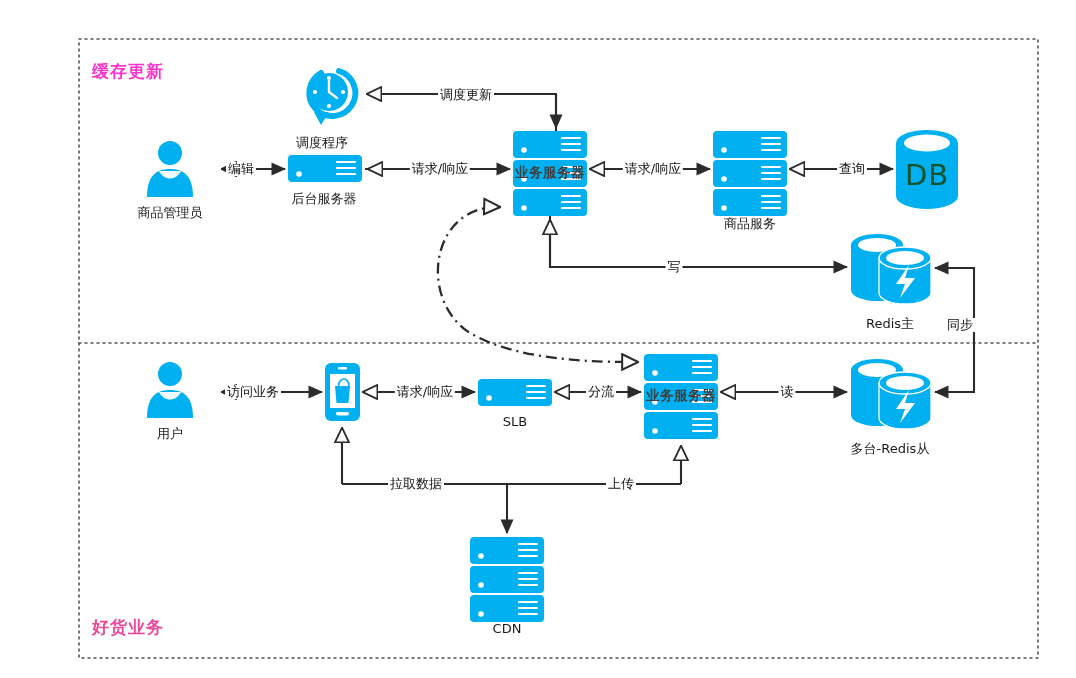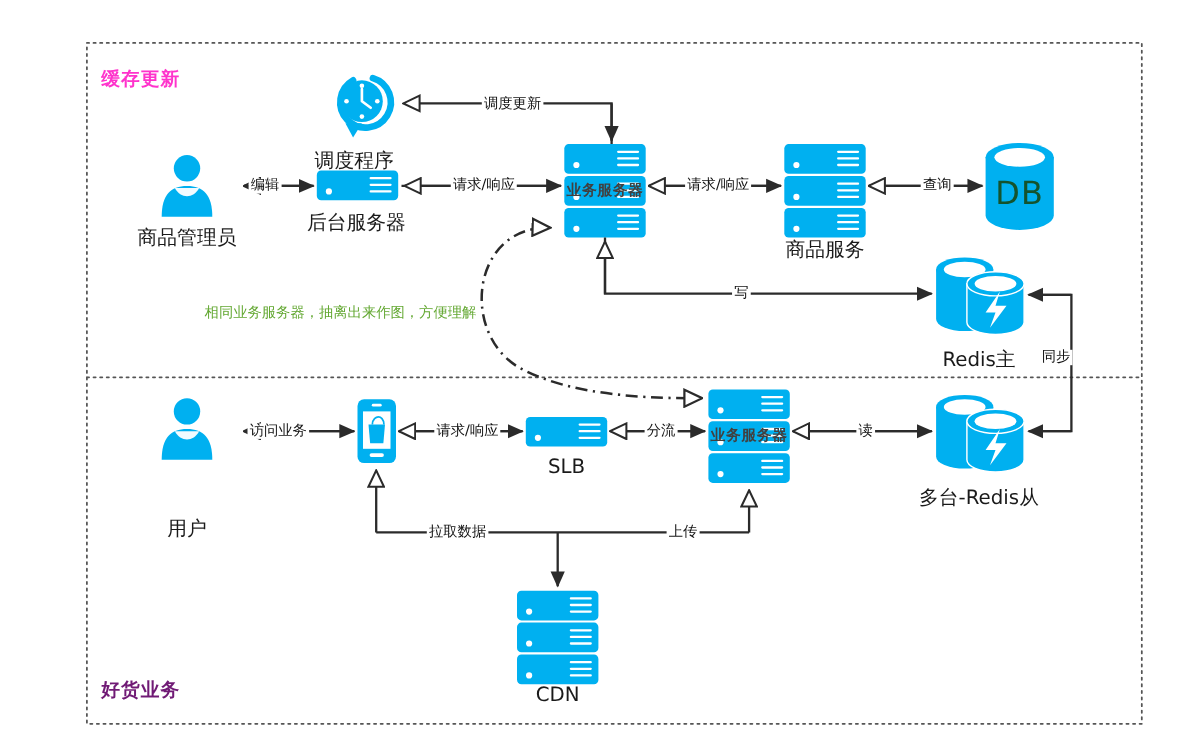--- a/index.html
+++ b/index.html
@@ -1,21 +1,21 @@
 <!DOCTYPE html>
 <html><head>
 <meta charset="utf-8">
 <style>
   html,body{margin:0;padding:0;background:#ffffff;}
   body{width:1076px;height:678px;overflow:hidden;
        font-family:"DejaVu Sans","Liberation Sans",sans-serif;}
   #stage{position:relative;width:1076px;height:678px;border-radius:10px;}
   #stage svg{position:absolute;left:0;top:0;}
   .zone-label{position:absolute;font-weight:bold;font-size:17px;letter-spacing:1px;}
-  .node-label{position:absolute;font-size:18px;color:#1a1a1a;text-align:left;
+  .node-label{position:absolute;font-size:13px;color:#1a1a1a;text-align:left;
               white-space:nowrap;transform:translateX(-50%);}
   .edge-label{position:absolute;font-size:13px;color:#111;white-space:nowrap;
               transform:translate(-50%,-50%);background:#fff;padding:0 2px;line-height:14px;}
   .inner-label{position:absolute;font-size:13.5px;font-weight:bold;color:#404040;
                white-space:nowrap;transform:translate(-50%,-50%);letter-spacing:.5px;}
   .note{position:absolute;font-size:13px;white-space:nowrap;transform:translateY(-50%);}
 </style>
 </head>
 <body>
 
@@ -254,48 +254,45 @@
       <polyline points="342,484 342,428" marker-end="url(#hollowArrow)"></polyline>
       <line x1="342" y1="484" x2="681" y2="484"></line>
       <polyline points="681,484 681,446" marker-end="url(#hollowArrow)"></polyline>
       <line x1="507" y1="484" x2="507" y2="533" marker-end="url(#solidArrow)"></line>
     </g>
   </svg>
 
   <div class="zone-label" style="left:92px;top:60px;color:#FF33CC;">
     <span>缓存更新</span>
   </div>
-  <div class="zone-label" style="left:92px;top:616px;color:#701a75;">
+  <div class="zone-label" style="left:92px;top:616px;color:#ec4899;">
     <span>好货业务</span>
   </div>
 
   <div class="node-label" style="left:170px;top:204px;"><span>商品管理员</span></div>
   <div class="node-label" style="left:322px;top:134px;"><span>调度程序</span></div>
   <div class="node-label" style="left:324px;top:190px;"><span>后台服务器</span></div>
   <div class="inner-label" style="left:550px;top:173px;"><span>业务服务器</span></div>
   <div class="node-label" style="left:750px;top:215px;"><span>商品服务</span></div>
   <div class="inner-label" style="left:927px;top:175px;font-size:29px;color:#14532d;font-weight:normal;letter-spacing:1px;"><span>DB</span></div>
   <div class="node-label" style="left:890px;top:315px;"><span>Redis主</span></div>
-  <div class="node-label" style="left:170px;top:425px;margin-top:43px;"><span>用户</span></div>
+  <div class="node-label" style="left:170px;top:425px;"><span>用户</span></div>
   <div class="node-label" style="left:515px;top:414px;"><span>SLB</span></div>
   <div class="inner-label" style="left:681px;top:396px;"><span>业务服务器</span></div>
   <div class="node-label" style="left:890px;top:440px;"><span>多台-Redis从</span></div>
   <div class="node-label" style="left:507px;top:621px;"><span>CDN</span></div>
 
   <div class="edge-label" style="left:241px;top:169px;"><span>编辑</span></div>
   <div class="edge-label" style="left:466px;top:95px;"><span>调度更新</span></div>
   <div class="edge-label" style="left:440px;top:169px;"><span>请求/响应</span></div>
   <div class="edge-label" style="left:653px;top:169px;"><span>请求/响应</span></div>
   <div class="edge-label" style="left:852px;top:169px;"><span>查询</span></div>
   <div class="edge-label" style="left:674px;top:267px;"><span>写</span></div>
   <div class="edge-label" style="left:960px;top:325px;"><span>同步</span></div>
   <div class="edge-label" style="left:253px;top:392px;"><span>访问业务</span></div>
   <div class="edge-label" style="left:425px;top:392px;"><span>请求/响应</span></div>
   <div class="edge-label" style="left:601px;top:392px;"><span>分流</span></div>
   <div class="edge-label" style="left:787px;top:392px;"><span>读</span></div>
   <div class="edge-label" style="left:416px;top:484px;"><span>拉取数据</span></div>
   <div class="edge-label" style="left:589px;top:484px;margin-left:32px;"><span>上传</span></div>
 
-  <div class="note" style="left:186px;top:284px;color:#63a832;">
-    <span>相同业务服务器，抽离出来作图，方便理解</span>
-  </div>
 
 </div>
 
 </body></html>

